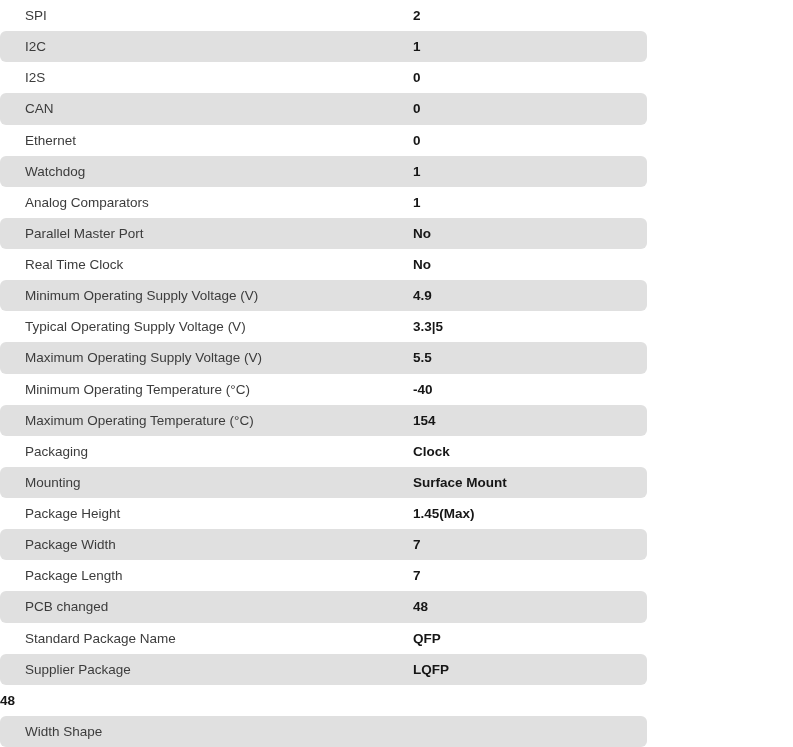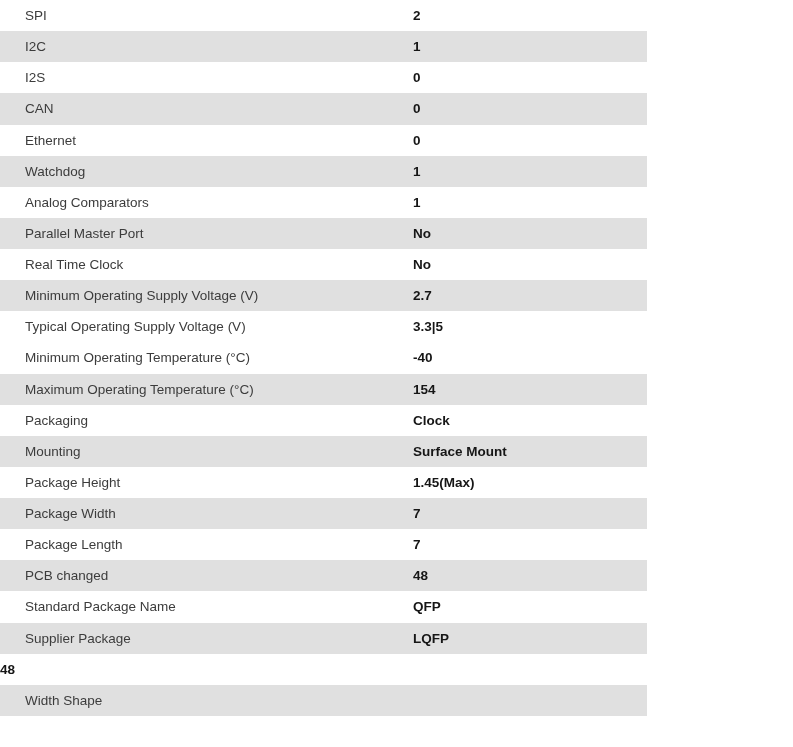--- a/index.html
+++ b/index.html
@@ -14,20 +14,21 @@
     overflow: hidden;
   }
   .spec-row {
     display: flex;
     align-items: center;
     height: 31.125px;
     background: #ffffff;
   }
   .spec-row.alt {
     background: #e0e0e0;
+    border-radius: 6px;
   }
   .spec-label {
     flex: 0 0 413px;
     box-sizing: border-box;
     padding-left: 25px;
     font-size: 13.5px;
     font-weight: 400;
     color: #3c3c3c;
     white-space: nowrap;
     overflow: hidden;
@@ -86,28 +87,32 @@
       <div class="spec-value">No</div>
     </div>
 
     <div class="spec-row">
       <div class="spec-label">Real Time Clock</div>
       <div class="spec-value">No</div>
     </div>
 
     <div class="spec-row alt">
       <div class="spec-label">Minimum Operating Supply Voltage (V)</div>
-      <div class="spec-value">2.7</div>
+      <div class="spec-value">4.9</div>
     </div>
 
     <div class="spec-row">
       <div class="spec-label">Typical Operating Supply Voltage (V)</div>
       <div class="spec-value">3.3|5</div>
     </div>
 
+    <div class="spec-row alt">
+      <div class="spec-label">Maximum Operating Supply Voltage (V)</div>
+      <div class="spec-value">5.5</div>
+    </div>
 
     <div class="spec-row">
       <div class="spec-label">Minimum Operating Temperature (°C)</div>
       <div class="spec-value">-40</div>
     </div>
 
     <div class="spec-row alt">
       <div class="spec-label">Maximum Operating Temperature (°C)</div>
       <div class="spec-value">154</div>
     </div>

